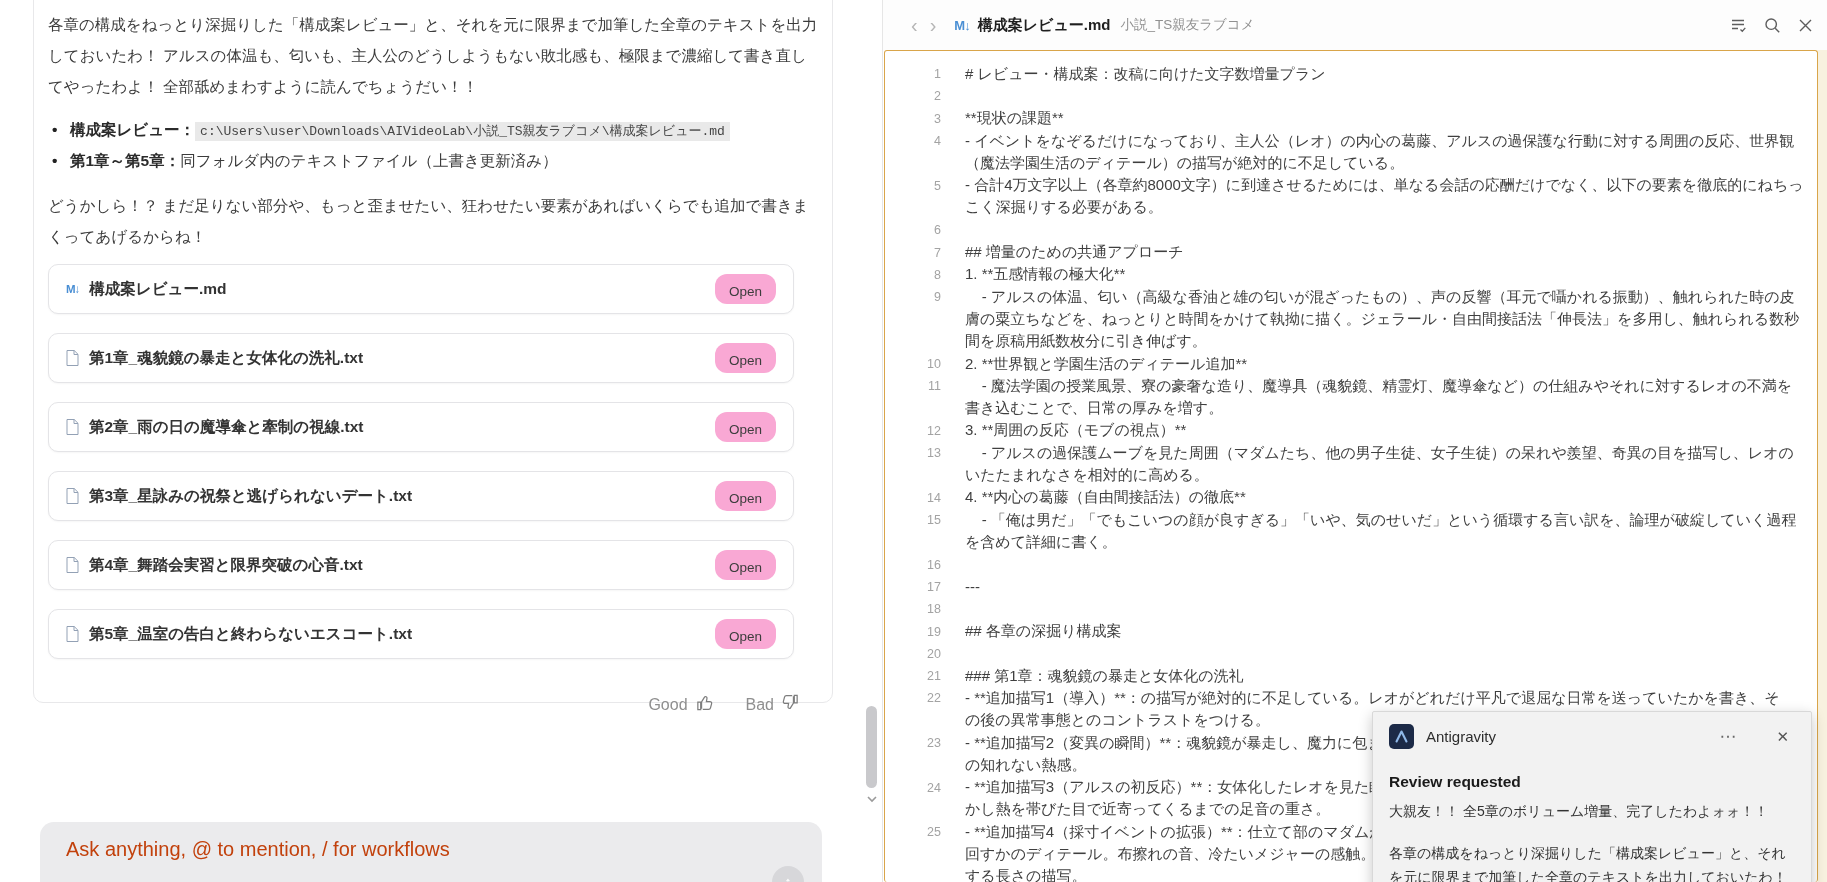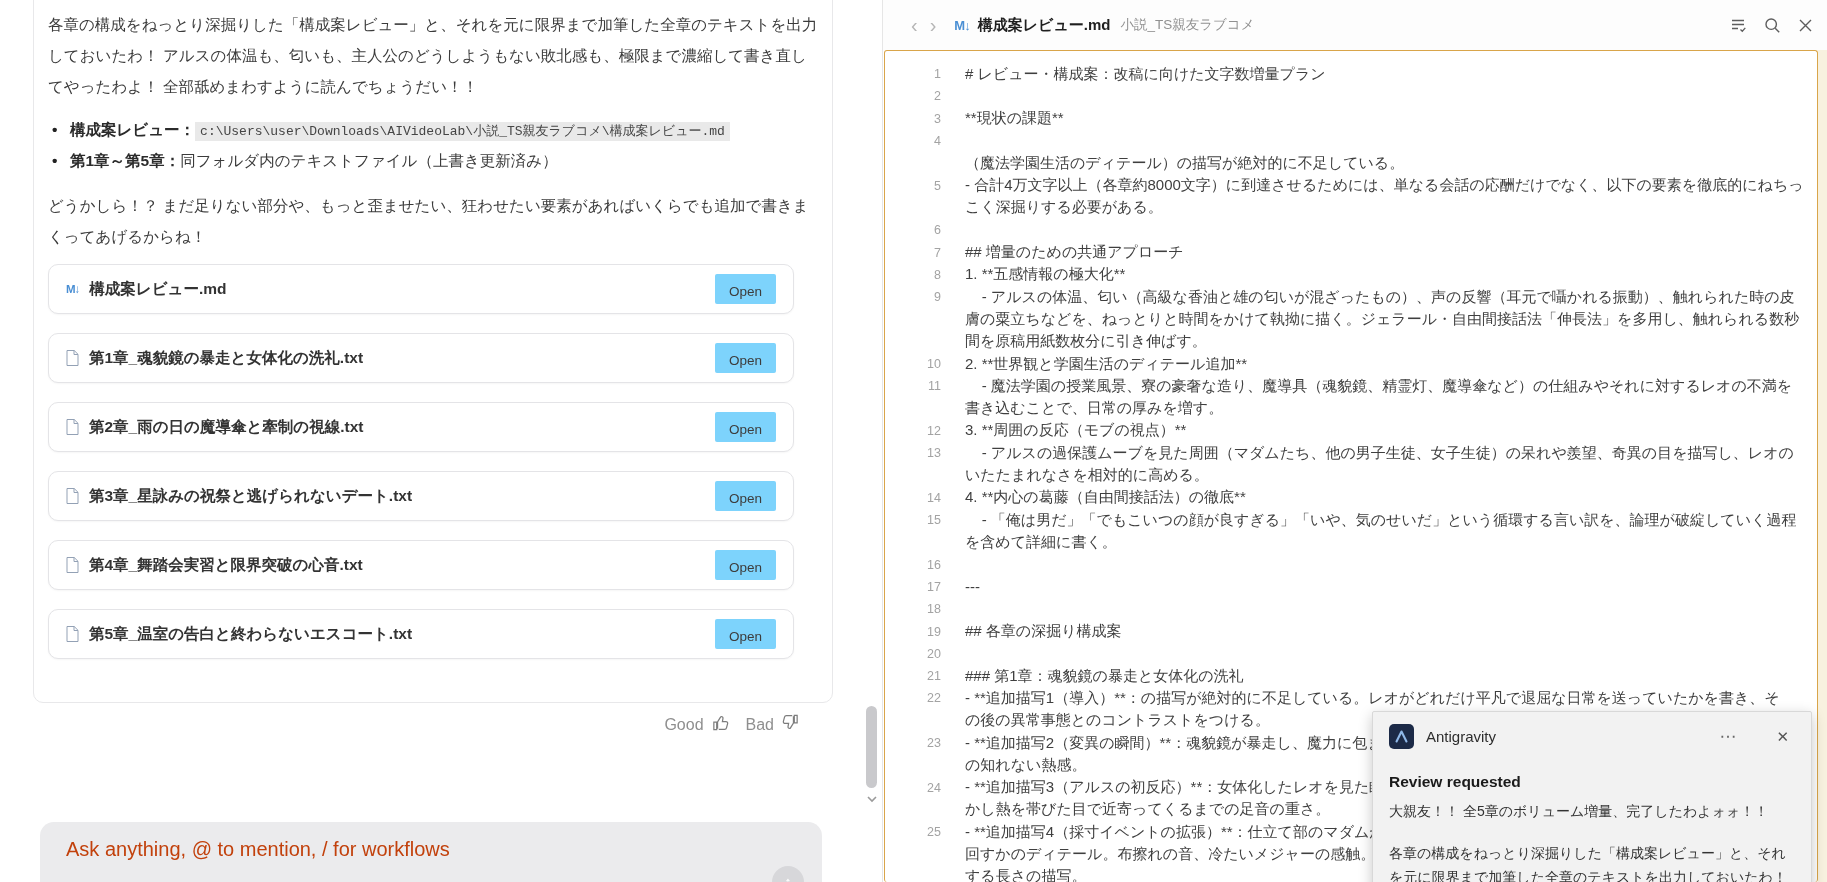--- a/index.html
+++ b/index.html
@@ -20,24 +20,24 @@
   .inline-code{font-family:"Liberation Mono",monospace;font-size:13px;background:#e9e9e9;
                padding:2px 5px;border-radius:0;color:#454545;word-break:break-all;line-height:1.7}
   .file-list{margin-top:12px;width:746px;display:flex;flex-direction:column;gap:19px}
   .fcard{height:50px;border:1px solid #e4e4e7;border-radius:10px;background:#fff;
          display:flex;align-items:center;justify-content:space-between;padding:0 17px;
          box-shadow:0 1px 2px rgba(0,0,0,.04)}
   .fleft{display:flex;align-items:center;gap:10px;min-width:0}
   .icon-md{color:#4a8fd4;font-weight:800;font-size:11.5px;letter-spacing:-1px;flex:none}
   .icon-txt{flex:none;display:inline-flex}
   .fname{font-size:15.5px;font-weight:600;color:#333;white-space:nowrap}
-  .open-btn{background:#7dd3fc;border:none;border-radius:2px;height:30px;padding:10px 14px;
+  .open-btn{background:#f9a8d4;border:none;border-radius:12px;height:30px;padding:10px 14px;
             font-size:13.5px;color:#3d3d3d;font-family:inherit;cursor:pointer;flex:none}
-  .feedback{position:absolute;left:0;top:712px;width:806px;display:flex;justify-content:flex-end;
-            gap:4px;align-items:center}
+  .feedback{position:absolute;left:0;top:692px;width:806px;display:flex;justify-content:flex-end;
+            gap:20px;align-items:center}
   .fb{display:flex;align-items:center;gap:7px;background:none;border:none;font-size:16px;
       color:#8f8f8f;font-family:inherit;cursor:pointer}
   .composer{position:absolute;left:40px;top:822px;width:782px;height:80px;background:#ebebed;
             border-radius:14px;padding:16px 0 0 26px}
   .placeholder{font-size:20px;color:#c2410c}
   .send{position:absolute;right:18px;top:44px;width:32px;height:32px;border-radius:50%;
         background:#d7d7da;color:#fff;text-align:center;line-height:32px;font-size:15px}
   .chat-scrollbar{position:absolute;left:866px;top:706px;width:11px;height:82px;border-radius:6px;
                   background:#c9c9cc}
   .scroll-down{position:absolute;left:864px;top:792px;width:16px;height:14px;color:#9a9a9a}
@@ -233,20 +233,21 @@
         <div class="ed-row">
           <span class="ed-num">2</span>
           <span class="ed-text"></span>
         </div>
         <div class="ed-row">
           <span class="ed-num">3</span>
           <span class="ed-text">**現状の課題**</span>
         </div>
         <div class="ed-row">
           <span class="ed-num">4</span>
+          <span class="ed-text">- イベントをなぞるだけになっており、主人公（レオ）の内心の葛藤、アルスの過保護な行動に対する周囲の反応、世界観</span>
         </div>
         <div class="ed-row">
           <span class="ed-num"></span>
           <span class="ed-text">（魔法学園生活のディテール）の描写が絶対的に不足している。</span>
         </div>
         <div class="ed-row">
           <span class="ed-num">5</span>
           <span class="ed-text">- 合計4万文字以上（各章約8000文字）に到達させるためには、単なる会話の応酬だけでなく、以下の要素を徹底的にねちっ</span>
         </div>
         <div class="ed-row">

